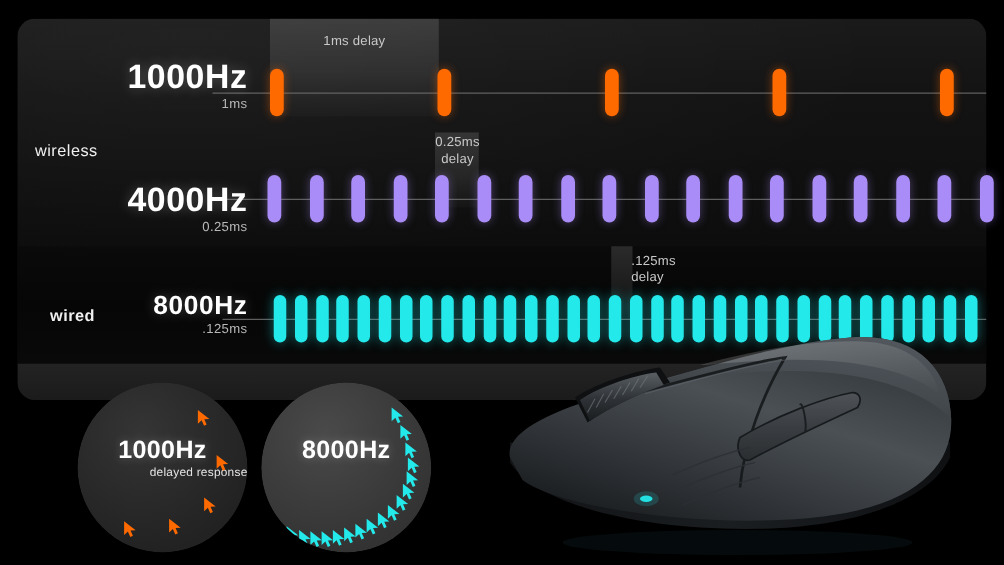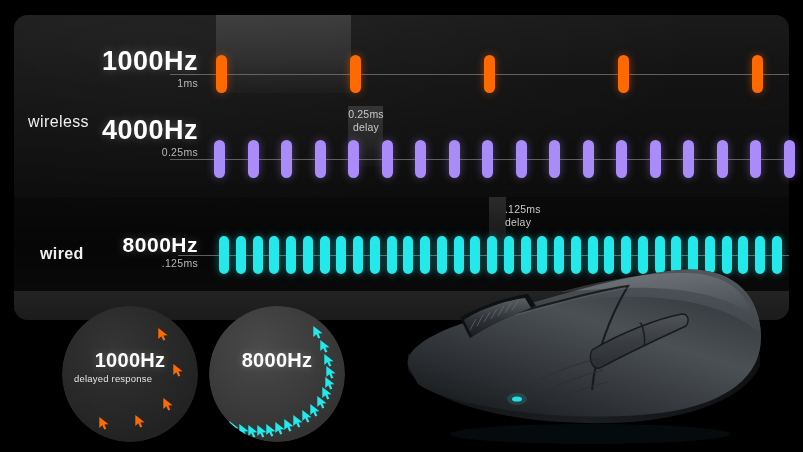--- a/index.html
+++ b/index.html
@@ -23,61 +23,64 @@
     background:radial-gradient(120% 90% at 18% 10%, rgba(255,255,255,.045) 0%, rgba(255,255,255,0) 60%);}
 
   .axis{position:absolute;height:1px;background:#6d6d6d;opacity:.85;}
 
   .label-block{position:absolute;text-align:right;color:#fff;}
   .hz{font-size:27px;font-weight:700;letter-spacing:.5px;line-height:1;
       text-shadow:0 0 10px rgba(255,255,255,.25);}
   .hz-small{font-size:21px;}
   .ms{font-size:10.5px;color:#b8b8b8;margin-top:3px;line-height:1;letter-spacing:.3px;}
 
-  .side-label{position:absolute;color:#efefef;font-size:16px;letter-spacing:.4px;}
+  .side-label{position:absolute;color:#efefef;font-size:13px;letter-spacing:.4px;}
 
   
   .pulse{position:absolute;border-radius:7px;}
   .p-orange{background:#ff6a00;box-shadow:0 0 8px rgba(255,106,0,.45);}
   .p-purple{background:#a98cf7;box-shadow:0 0 8px rgba(169,140,247,.40);}
   .p-cyan{background:#24e9ea;box-shadow:0 0 9px rgba(36,233,234,.45);}
 
   
   .delay-band{position:absolute;
     background:linear-gradient(180deg,rgba(255,255,255,.135) 0%,rgba(255,255,255,.085) 55%,rgba(255,255,255,.02) 100%);
   }
   .delay-text{position:absolute;color:#c9c9c9;font-size:10.5px;line-height:13px;text-align:center;letter-spacing:.2px;}
 
   
   .badge{position:absolute;border-radius:50%;overflow:hidden;}
   .badge-inner{position:absolute;inset:0;border-radius:50%;}
   .badge-1000 .badge-inner{background:radial-gradient(70% 70% at 38% 30%,#353535 0%,#2a2a2a 55%,#222 100%);}
   .badge-8000 .badge-inner{background:radial-gradient(70% 70% at 38% 30%,#4a4a4a 0%,#3d3d3d 55%,#333 100%);}
   .badge-title{position:absolute;left:0;width:100%;text-align:center;color:#fff;
     font-size:20px;font-weight:700;letter-spacing:.3px;text-shadow:0 0 8px rgba(255,255,255,.25);}
-  .badge-sub{position:absolute;left:0;width:100%;text-align:left;color:#e4e4e4;
-    font-size:9.5px;letter-spacing:.2px;margin-left:12px;}
+  .badge-sub{position:absolute;left:0;width:100%;text-align:right;color:#e4e4e4;
+    font-size:9.5px;letter-spacing:.2px;}
   .cursor{position:absolute;width:13px;height:15px;}
 
   
   .mouse-wrap{position:absolute;left:360px;top:258px;width:443px;height:194px;}
 </style>
 </head>
 <body>
 
 <div id="stage">
 
   <div class="panel">
     <div class="band band-wireless"></div>
     <div class="band band-wired"></div>
     <div class="band band-foot"></div>
     <div class="panel-glow"></div>
   </div>
 
   <div class="delay-band" style="left:216px;top:15px;width:135px;height:78px;border-radius:0;"></div>
+  <div class="delay-text" style="left:216px;top:27px;width:135px;">
+    <div>1ms delay</div>
+  </div>
 
   <div class="delay-band" style="left:348px;top:106px;width:35px;height:60px;"></div>
   <div class="delay-text" style="left:340px;top:108px;width:52px;">
     <div>0.25ms</div>
     <div>delay</div>
   </div>
 
   <div class="delay-band" style="left:489px;top:197px;width:17px;height:58px;"></div>
   <div class="delay-text" style="left:505px;top:203px;width:60px;text-align:left;">
     <div>.125ms</div>
@@ -94,21 +97,21 @@
   </div>
   <div id="pulses-1000">
       <div class="pulse p-orange" style="left: 216px; top: 55px; width: 11px; height: 38px;"></div>
       <div class="pulse p-orange" style="left: 350px; top: 55px; width: 11px; height: 38px;"></div>
       <div class="pulse p-orange" style="left: 484px; top: 55px; width: 11px; height: 38px;"></div>
       <div class="pulse p-orange" style="left: 618px; top: 55px; width: 11px; height: 38px;"></div>
       <div class="pulse p-orange" style="left: 752px; top: 55px; width: 11px; height: 38px;"></div>
     </div>
 
   <div class="axis" style="left:170px;top:159px;width:619px;"></div>
-  <div class="label-block" style="left:60px;top:117px;width:138px;">
+  <div class="label-block" style="left:60px;top:147px;width:138px;">
     <div class="hz">4000Hz</div>
     <div class="ms">0.25ms</div>
   </div>
   <div id="pulses-4000">
       <div class="pulse p-purple" style="left: 214px; top: 140px; width: 11px; height: 38px;"></div>
       <div class="pulse p-purple" style="left: 247.5px; top: 140px; width: 11px; height: 38px;"></div>
       <div class="pulse p-purple" style="left: 281px; top: 140px; width: 11px; height: 38px;"></div>
       <div class="pulse p-purple" style="left: 314.5px; top: 140px; width: 11px; height: 38px;"></div>
       <div class="pulse p-purple" style="left: 348px; top: 140px; width: 11px; height: 38px;"></div>
       <div class="pulse p-purple" style="left: 381.5px; top: 140px; width: 11px; height: 38px;"></div>

